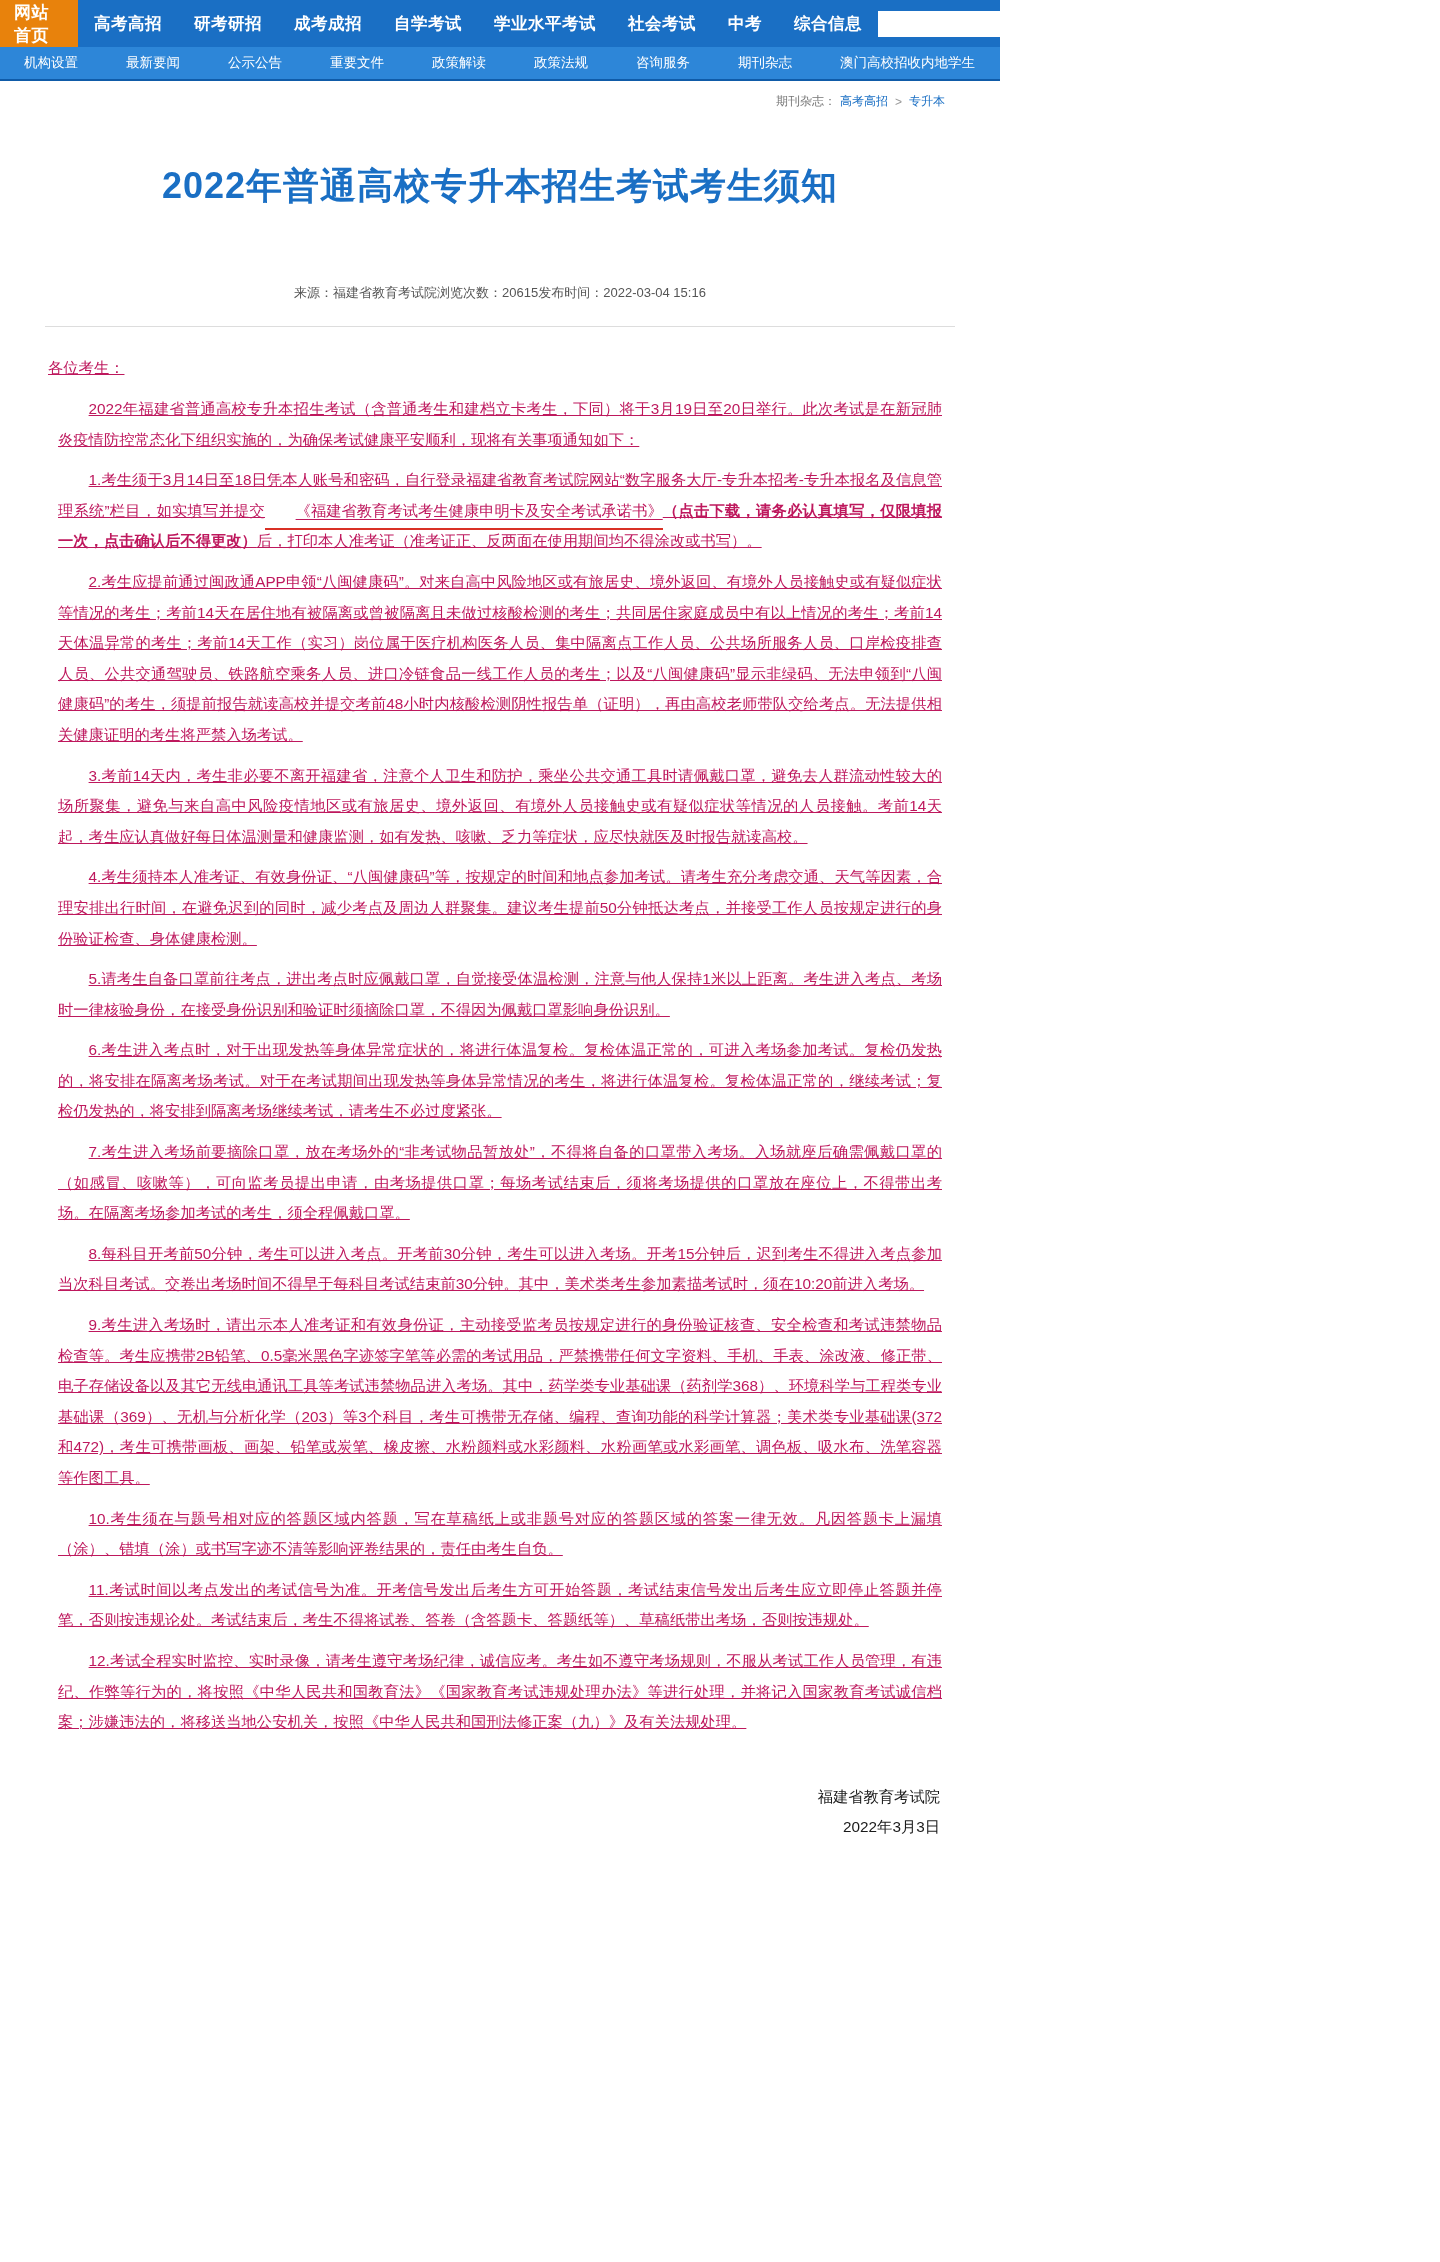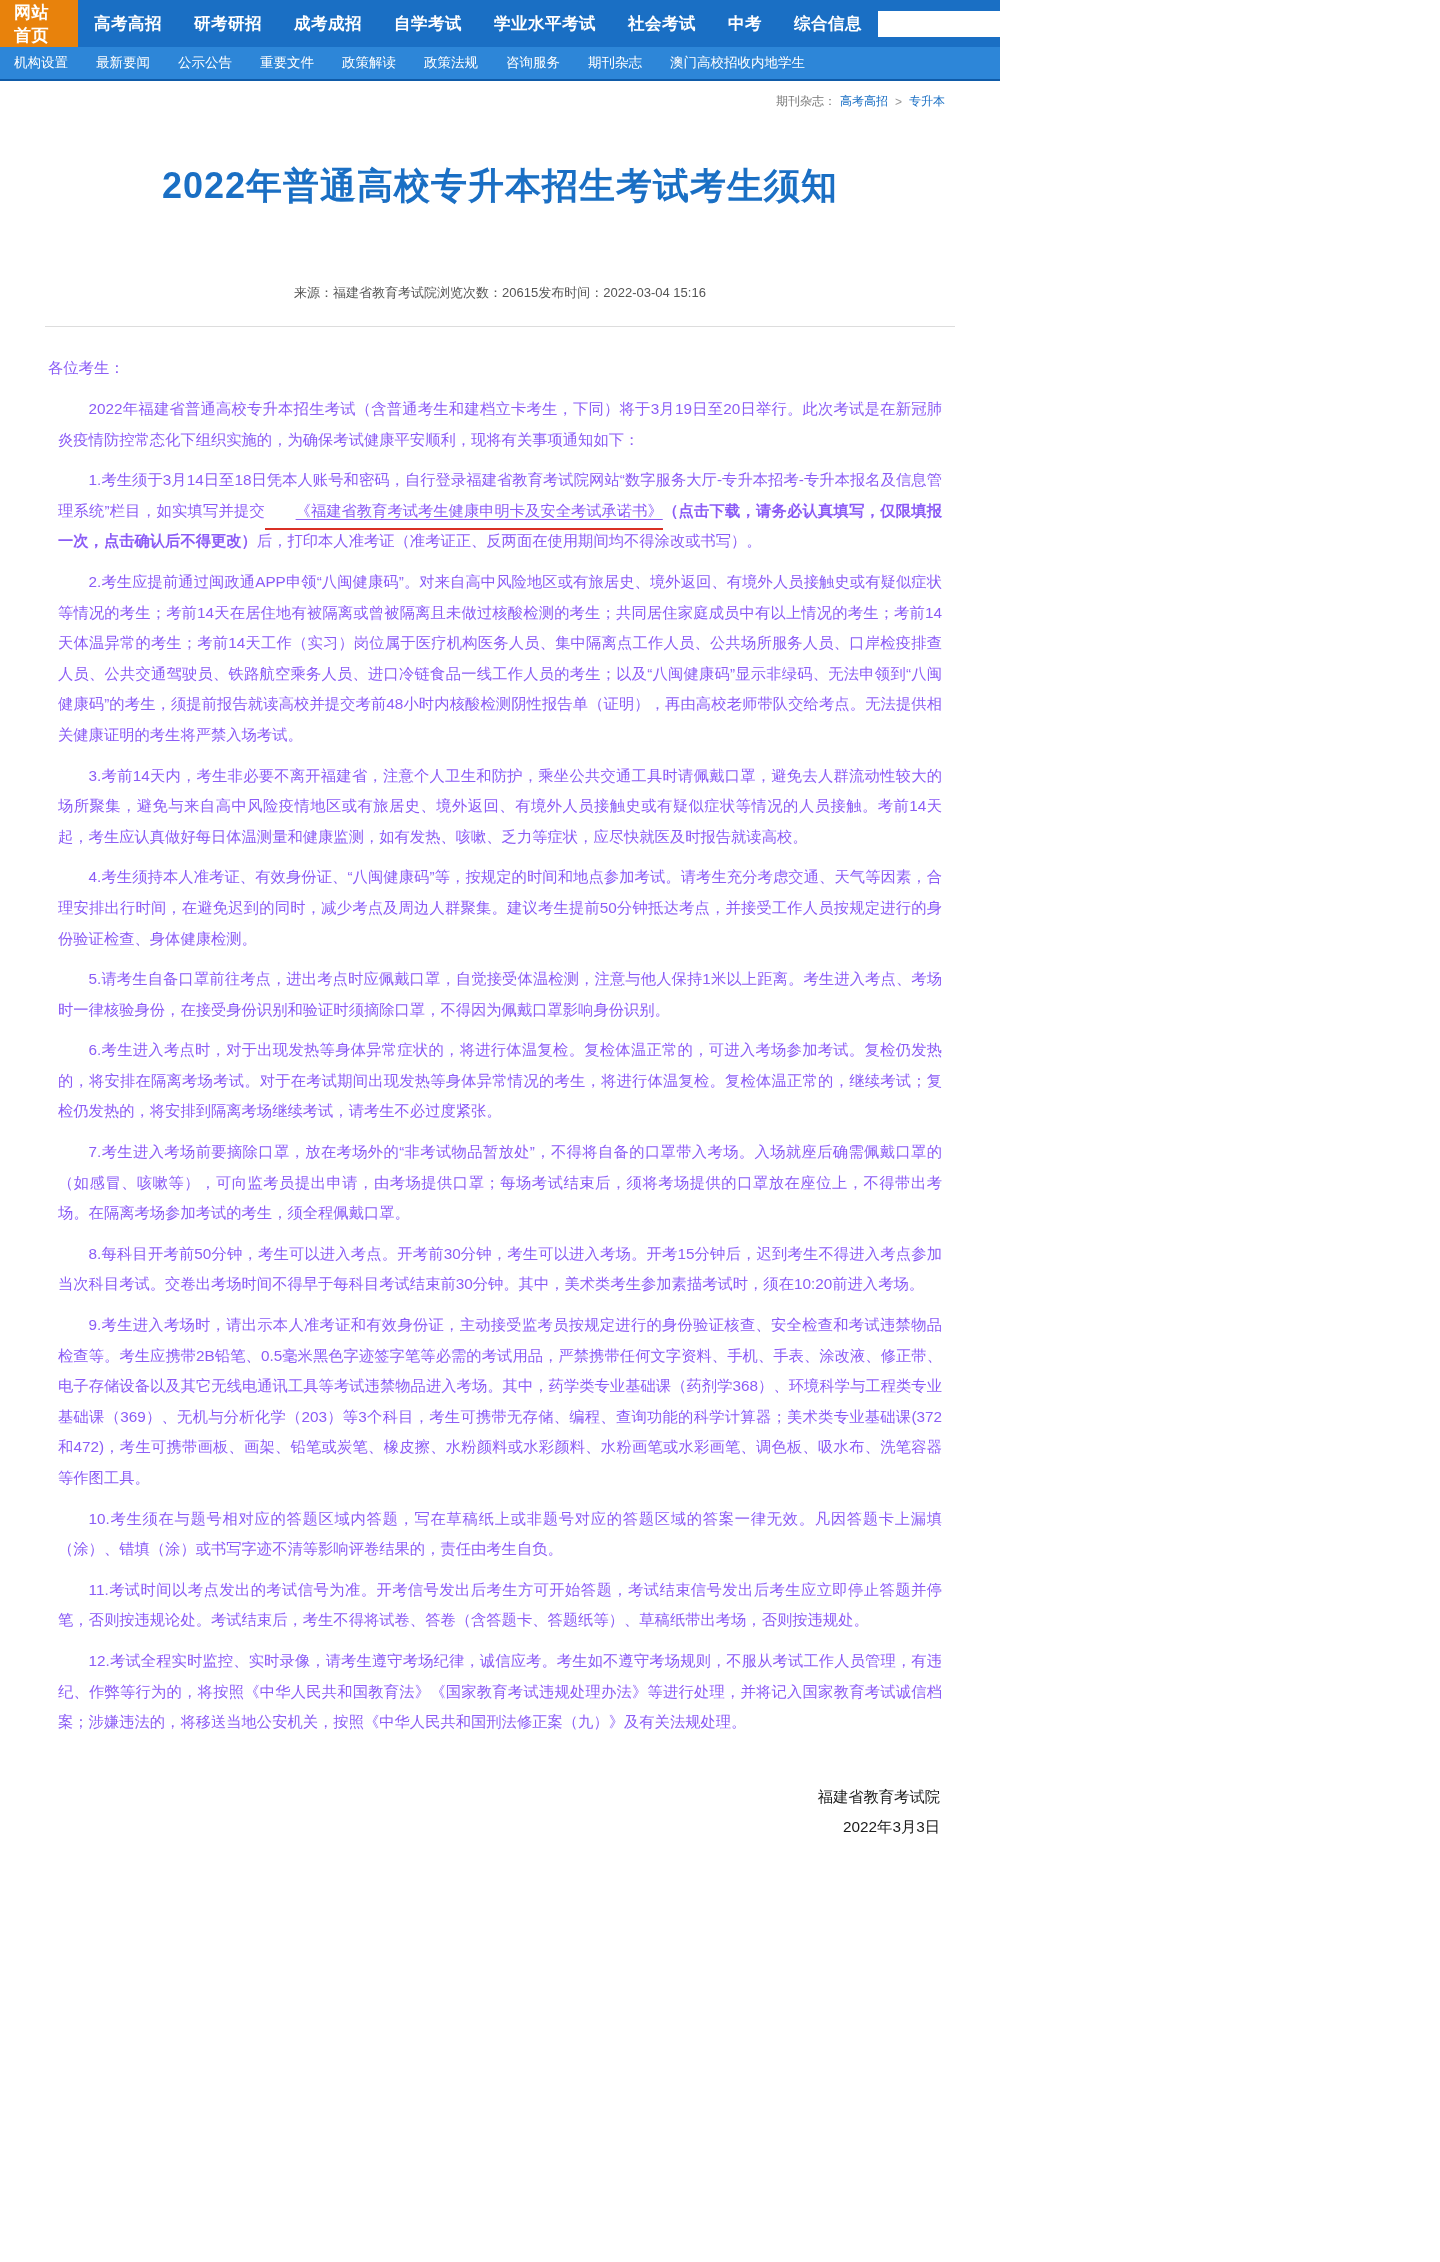--- a/index.html
+++ b/index.html
@@ -77,21 +77,21 @@
     display: flex;
     align-items: center;
     background: #2d86d8;
     height: 34px;
     padding-left: 0;
     border-bottom: 2px solid #0f5ba8;
   }
   .subnav-item {
     color: #ffffff;
     font-size: 13.5px;
-    padding: 0 14px;
+    padding: 0 24px;
     white-space: nowrap;
   }
 
   
   .breadcrumb-row {
     display: flex;
     justify-content: flex-end;
     align-items: center;
     font-size: 12px;
     color: #777777;
@@ -125,24 +125,25 @@
     padding: 48px 0 0 0;
   }
   .meta-row .meta-val { color: #555555; }
   .divider {
     margin: 24px 45px 0 45px;
     border-top: 1px solid #dddddd;
   }
 
   .body-wrap {
     padding: 26px 48px 0 48px;
-    color: #8b5cf6;
+    color: #be185d;
     font-size: 15.3px;
     line-height: 2.0;
     text-align: justify;
+    text-decoration: underline;
   }
   .p-salut { margin: 0 0 2px 0; }
   .p {
     margin: 10px;
     text-indent: 2em;
   }
   .u-link {
     text-decoration: underline;
     text-underline-offset: 3px;
   }

